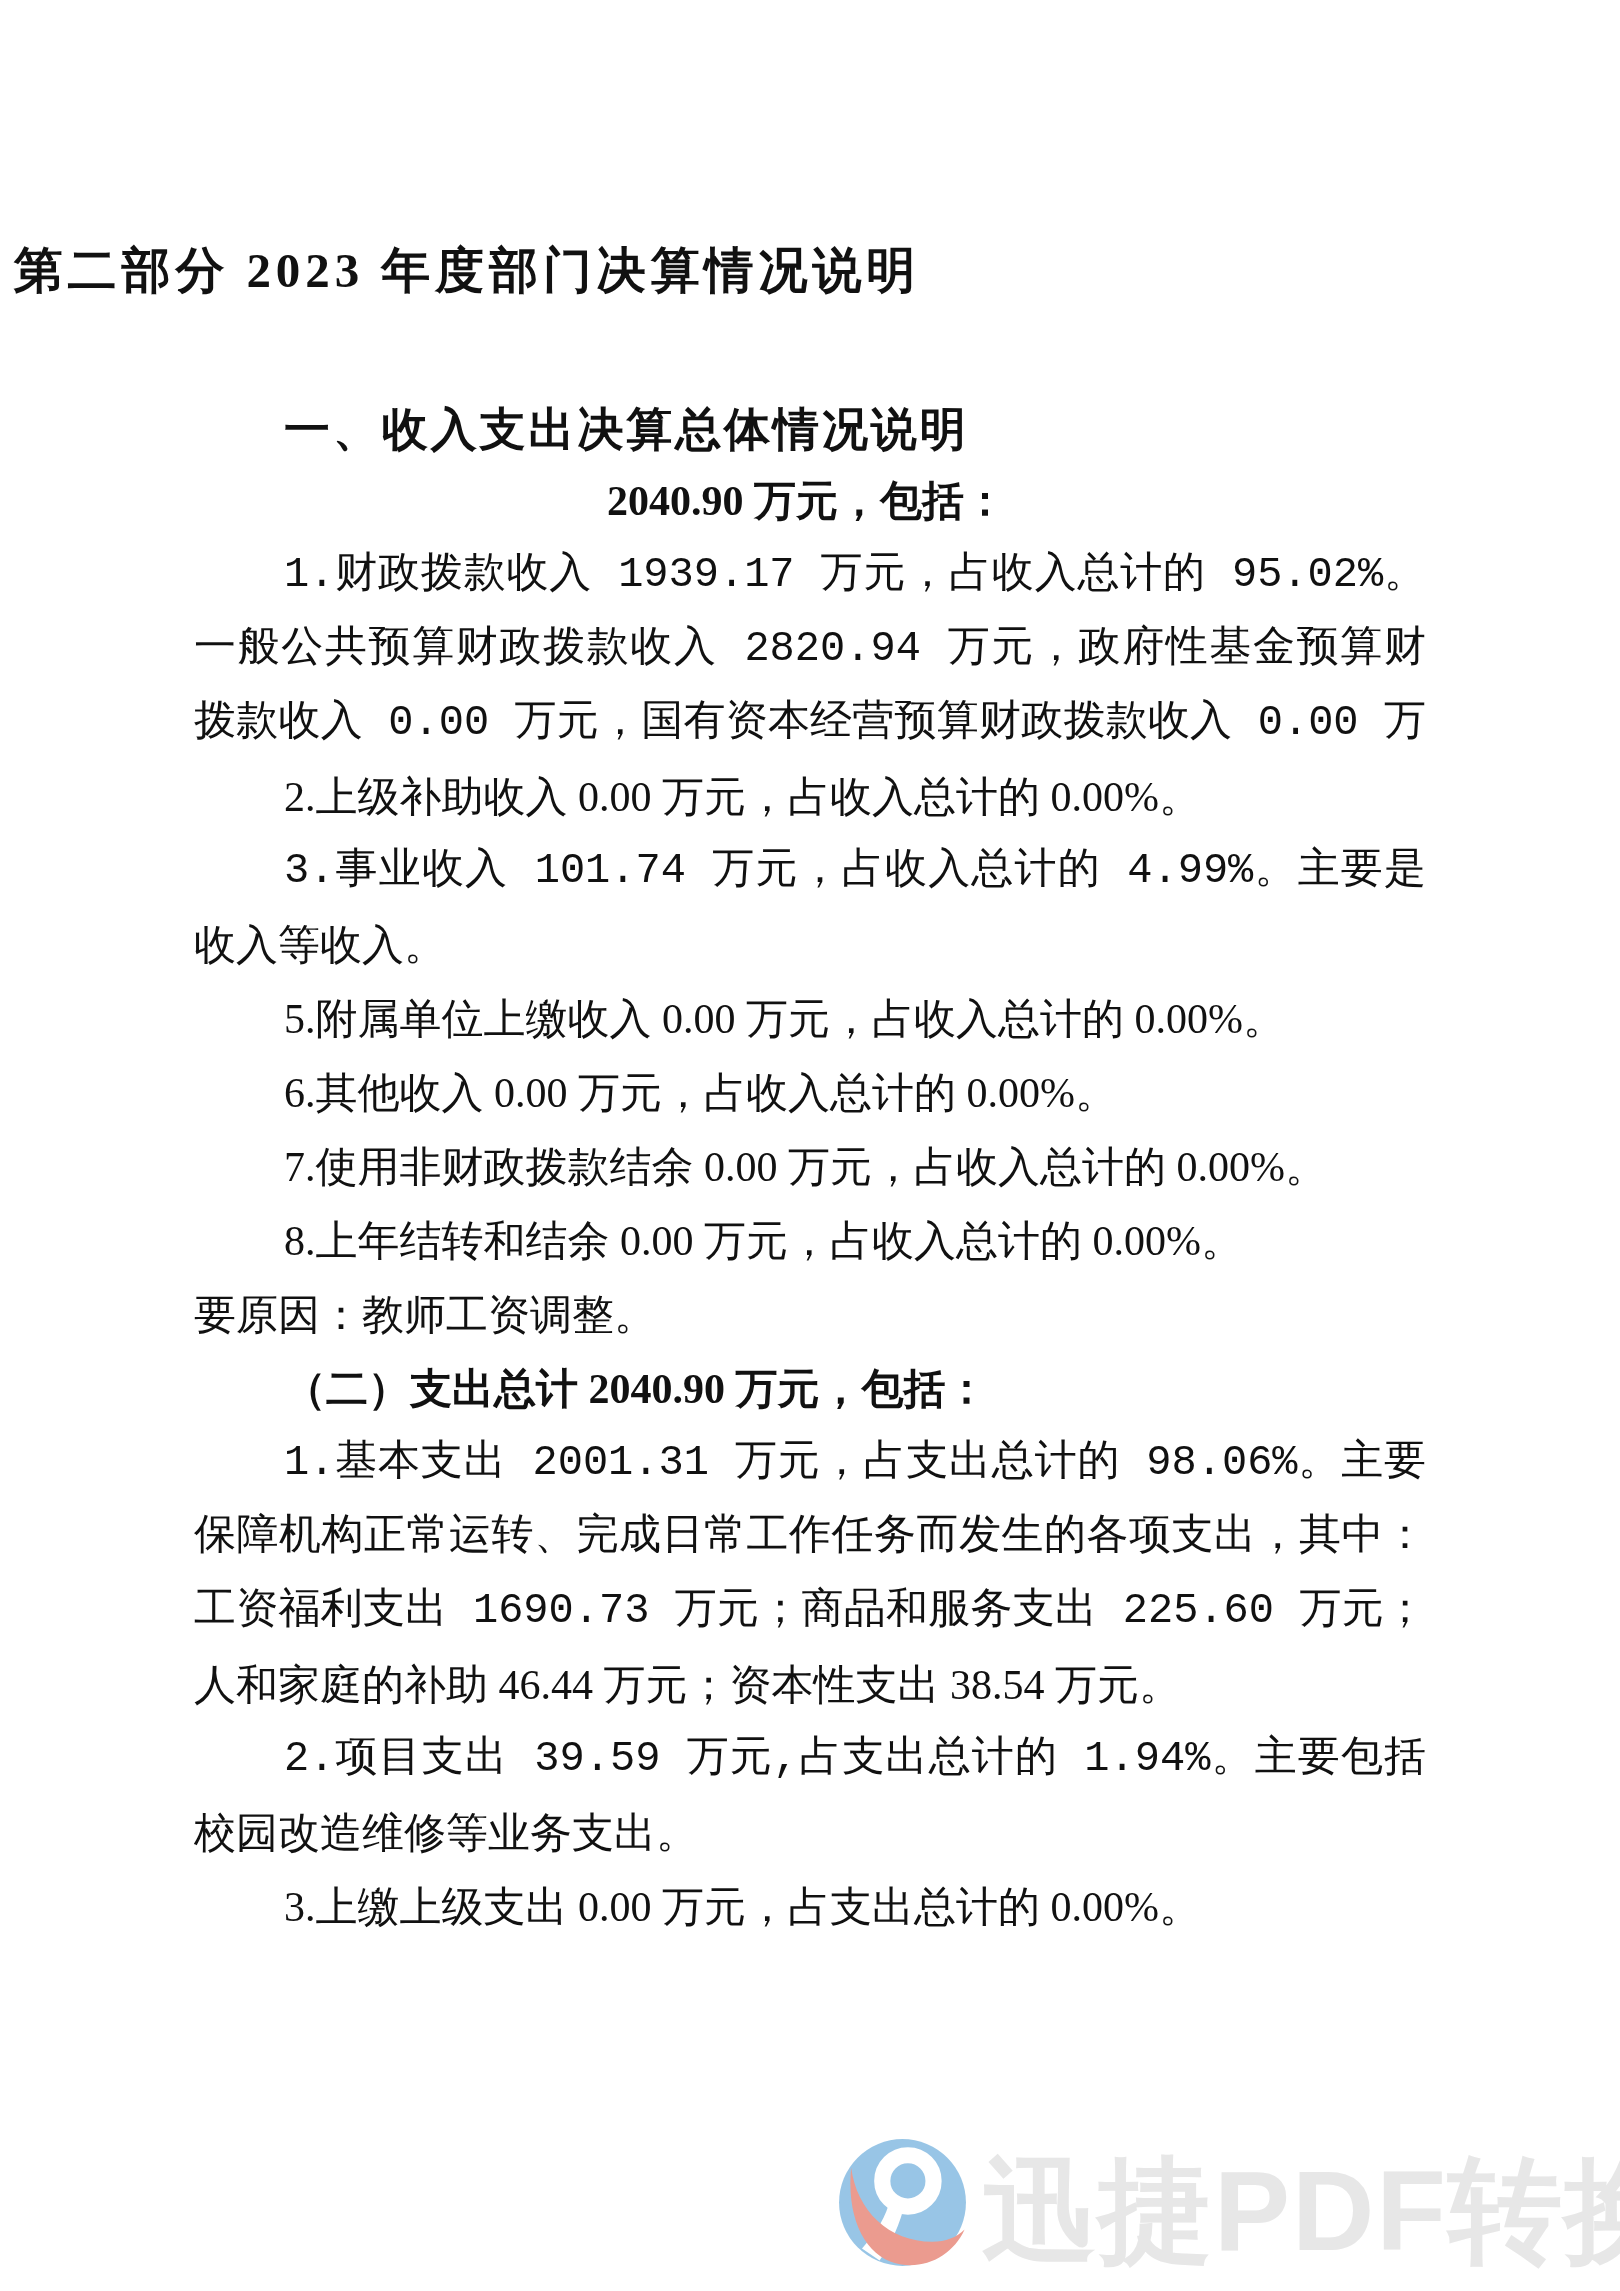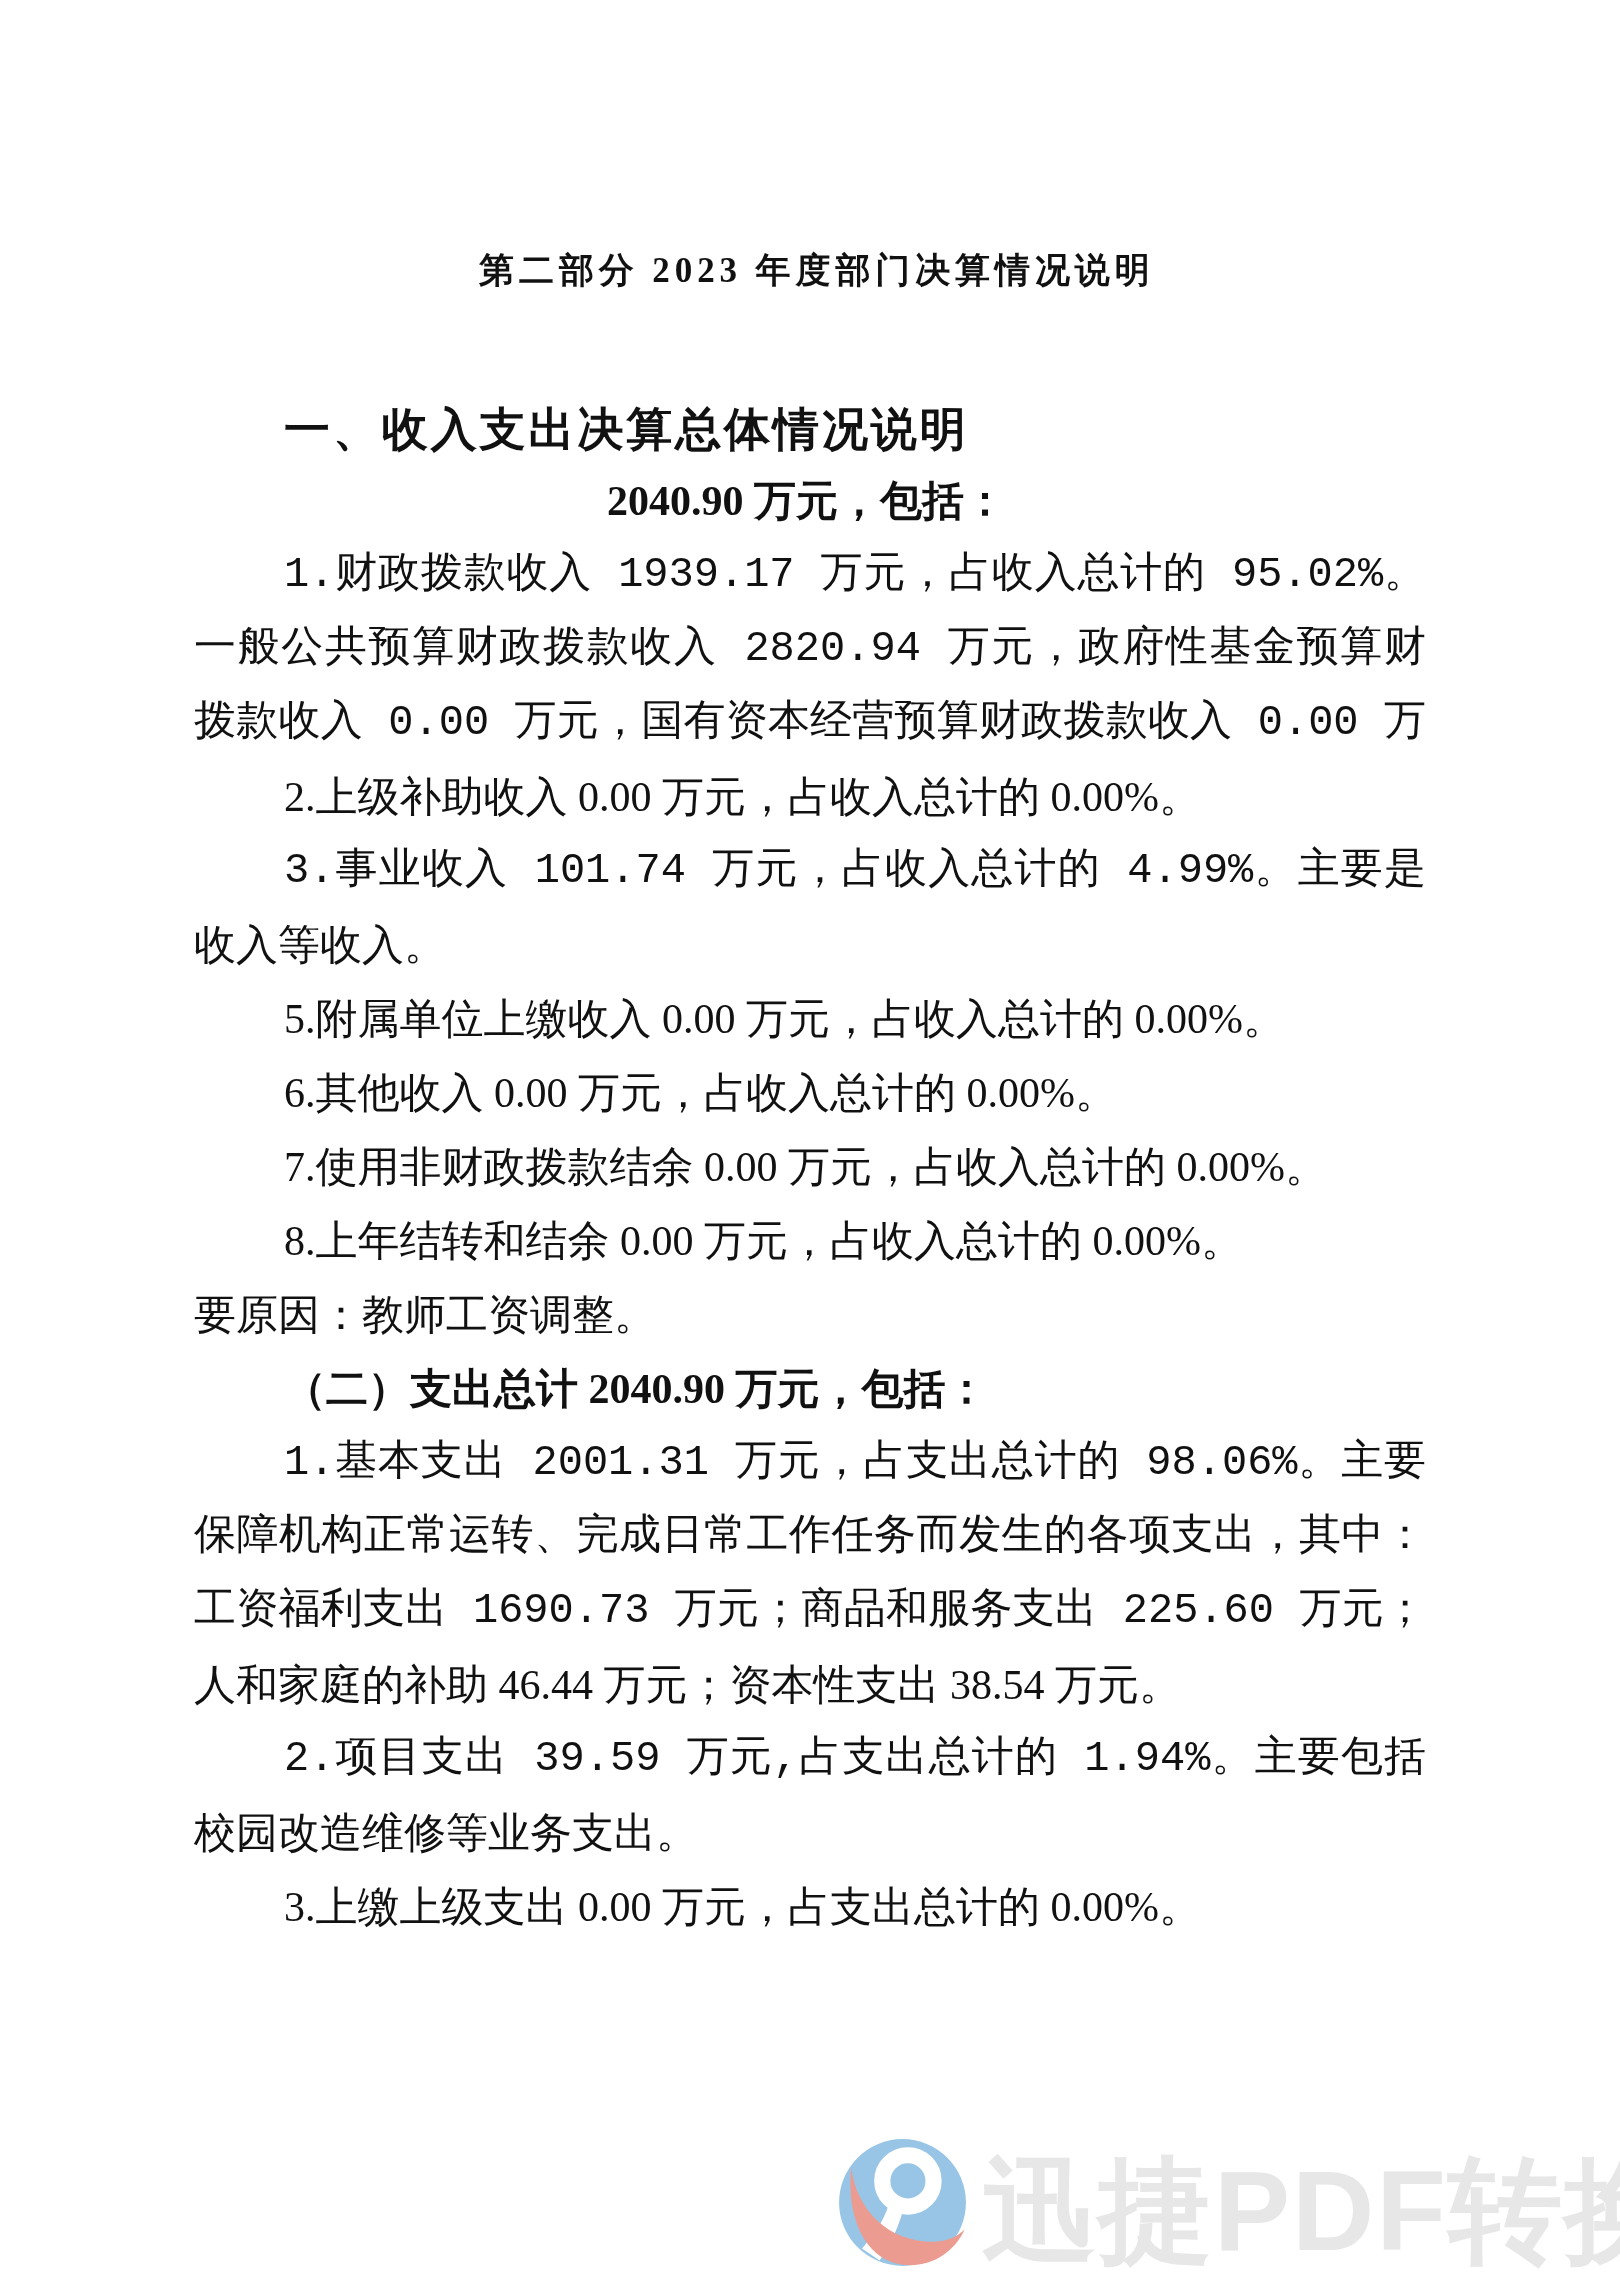--- a/index.html
+++ b/index.html
@@ -10,23 +10,22 @@
     background:#ffffff;
     overflow:hidden;
     color:#111111;
     font-family:"Liberation Serif","DejaVu Serif",serif;
   }
   .doc-title{
     position:absolute;
     top:241px;
     left:0;
     width:100%;
-    text-align:center;
     font-weight:bold;
-    font-size:35px;
+    font-size:49px;
     line-height:59px;
     letter-spacing:4.9px;
     white-space:nowrap;
     padding-left:13.7px;
     box-sizing:border-box;
   }
   .section-heading{
     position:absolute;
     top:404px;
     left:284px;

